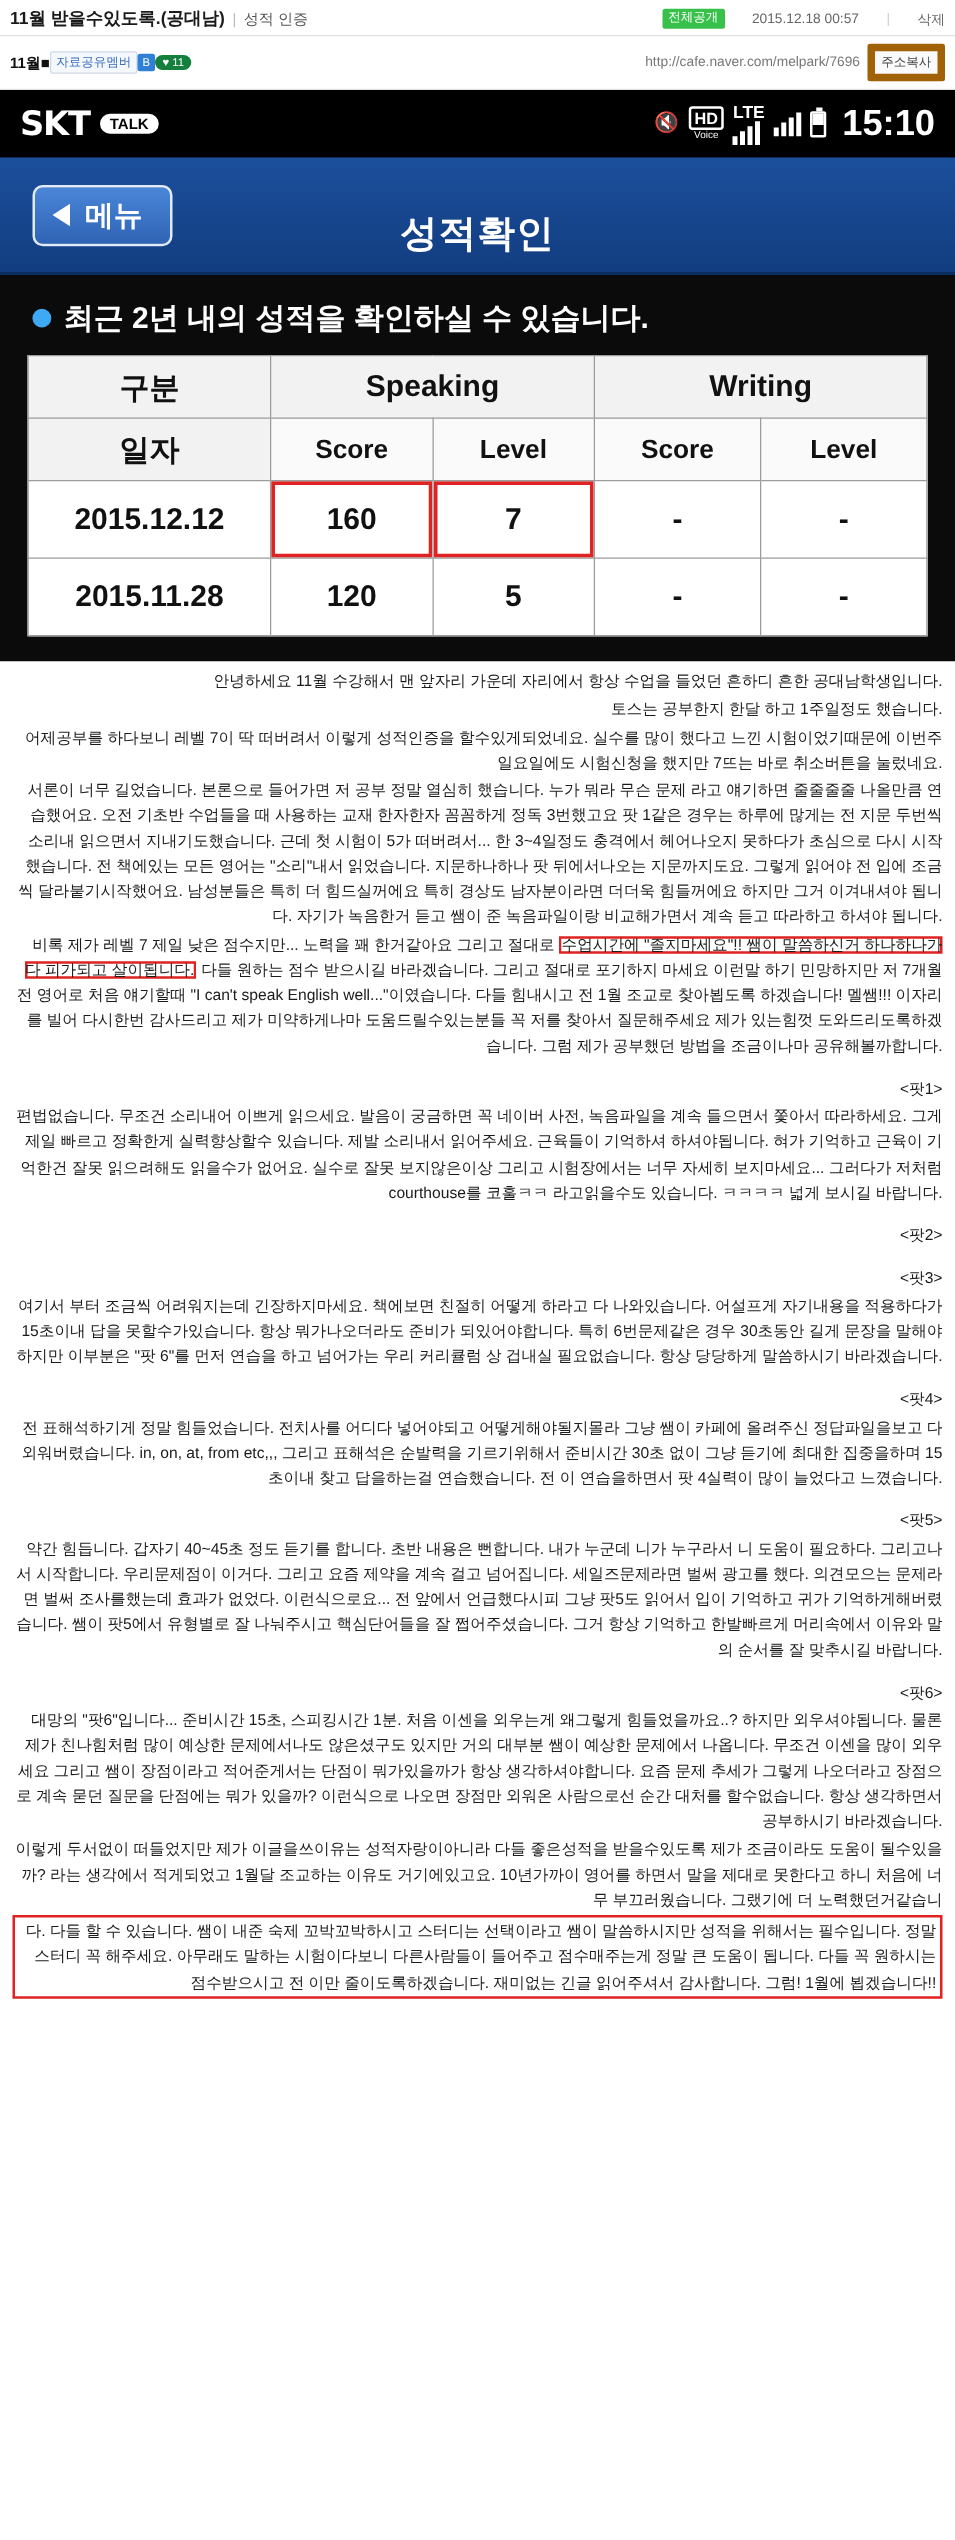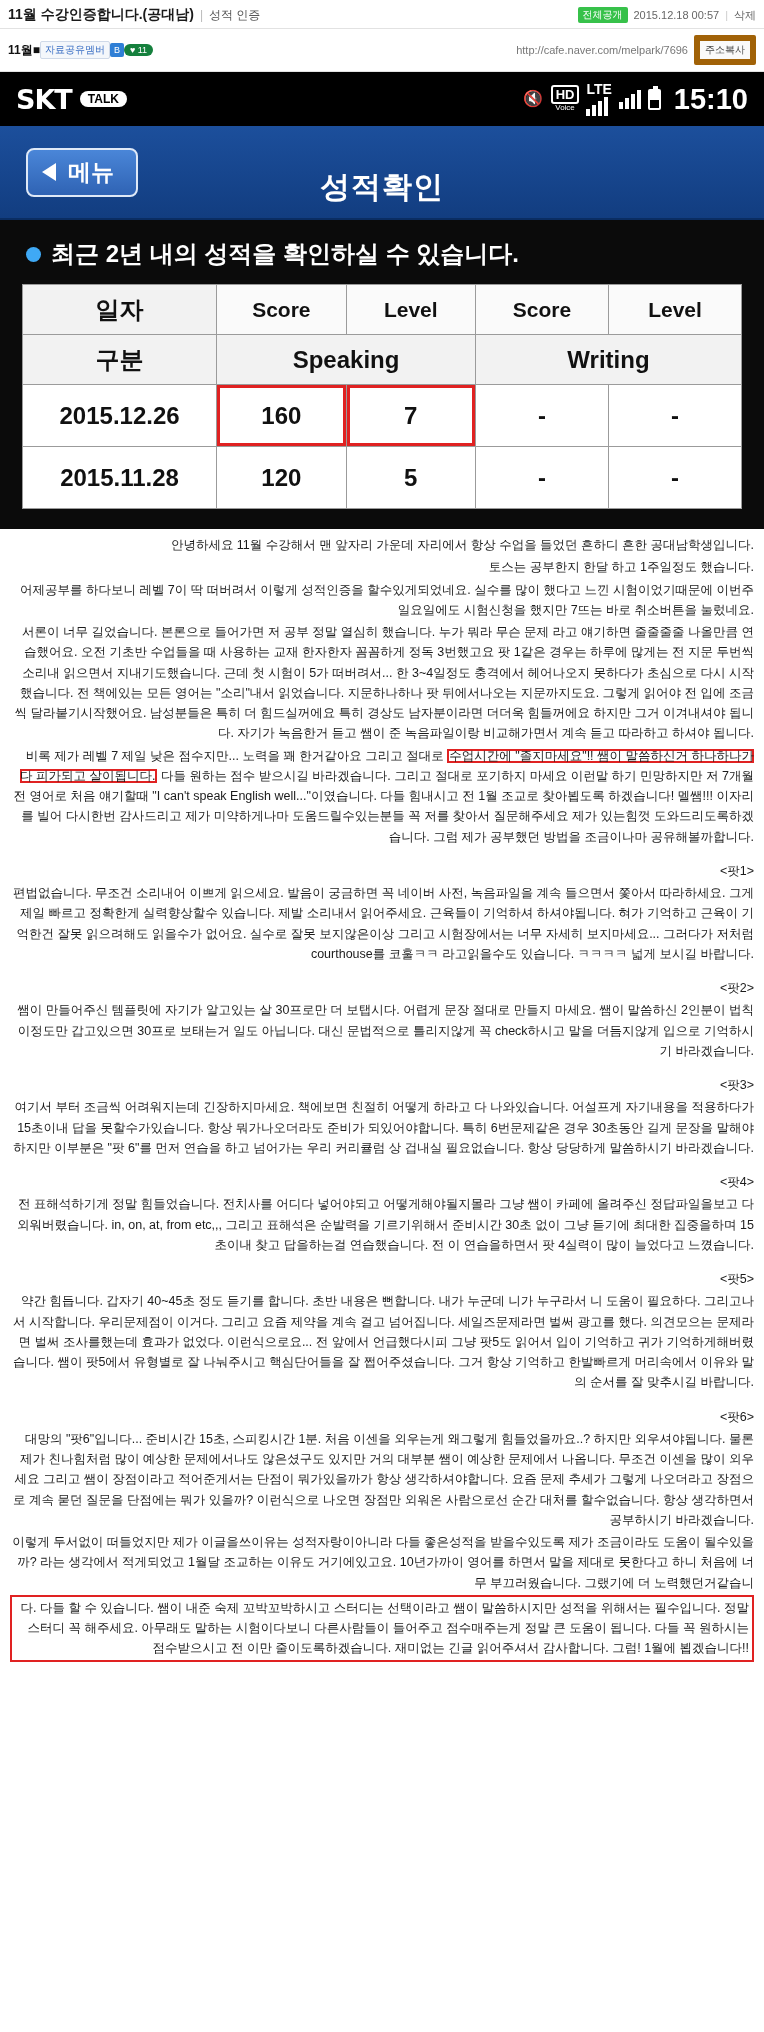--- a/index.html
+++ b/index.html
@@ -24,21 +24,21 @@
     font-weight: bold;
     color: #1a1a1a;
     white-space: nowrap;
   }
   .title-sep { color: #bbb; margin: 0 6px; font-size: 12px; font-weight: normal;}
   .board-name { font-size: 12px; color: #555; font-weight: normal; }
   .header-right {
     margin-left: auto;
     display: flex;
     align-items: center;
-    gap: 6px;
+    gap: 22px;
     font-size: 11px;
     color: #666;
     white-space: nowrap;
   }
   .badge-public {
     background: #37c14a;
     color: #fff;
     font-size: 10px;
     padding: 2px 5px;
     border-radius: 2px;
@@ -211,21 +211,21 @@
     padding: 1px 3px;
     display: block;
     margin: 2px 0;
   }
   .indent { padding-left: 6px; }
 </style>
 </head>
 <body>
 
 <div class="post-header">
-  <span class="post-title">11월 수강인증합니다.(공대남)</span>
+  <span class="post-title">11월 받을수있도록.(공대남)</span>
   <span class="title-sep">|</span>
   <span class="board-name">성적 인증</span>
   <div class="header-right">
     <span class="badge-public">전체공개</span>
     <span>2015.12.18  00:57</span>
     <span class="sep-bar">|</span>
     <span>삭제</span>
   </div>
 </div>
 
@@ -288,33 +288,33 @@
       <table class="grade">
         <colgroup>
           <col style="width:27%">
             <col style="width:18%">
             <col style="width:18%">
             <col style="width:18.5%">
             <col style="width:18.5%">
         </colgroup>
         <tbody>
             <tr>
+          <th class="hgrp corner-cell">구분</th>
+          <th class="hgrp" colspan="2">Speaking</th>
+          <th class="hgrp" colspan="2">Writing</th>
+        </tr>
+        <tr>
           <th class="hgrp corner-cell">일자</th>
           <th class="hsub">Score</th>
           <th class="hsub">Level</th>
           <th class="hsub">Score</th>
           <th class="hsub">Level</th>
         </tr>
         <tr>
-          <th class="hgrp corner-cell">구분</th>
-          <th class="hgrp" colspan="2">Speaking</th>
-          <th class="hgrp" colspan="2">Writing</th>
-        </tr>
-        <tr>
-          <td>2015.12.26</td>
+          <td>2015.12.12</td>
           <td class="hilite-box">160</td>
           <td class="hilite-box">7</td>
           <td>-</td>
           <td>-</td>
         </tr>
         <tr>
           <td>2015.11.28</td>
           <td>120</td>
           <td>5</td>
           <td>-</td>
@@ -334,21 +334,20 @@
     <p>
       <span>비록 제가 레벨 7 제일 낮은 점수지만... 노력을 꽤 한거같아요 그리고 절대로</span>
       <span class="mark-red">수업시간에 "졸지마세요"!! 쌤이 말씀하신거 하나하나가 다 피가되고 살이됩니다.</span>
       <span> 다들 원하는 점수 받으시길 바라겠습니다. 그리고 절대로 포기하지 마세요 이런말 하기 민망하지만 저 7개월전 영어로 처음 얘기할때 "I can't speak English well..."이였습니다. 다들 힘내시고 전 1월 조교로 찾아뵙도록 하겠습니다! 멜쌤!!! 이자리를 빌어 다시한번 감사드리고 제가 미약하게나마 도움드릴수있는분들 꼭 저를 찾아서 질문해주세요 제가 있는힘껏 도와드리도록하겠습니다. 그럼 제가 공부했던 방법을 조금이나마 공유해볼까합니다.</span>
     </p>
 
     <p class="sec-head">&lt;팟1&gt;</p>
     <p>편법없습니다. 무조건 소리내어 이쁘게 읽으세요. 발음이 궁금하면 꼭 네이버 사전, 녹음파일을 계속 들으면서 쫓아서 따라하세요. 그게 제일 빠르고 정확한게 실력향상할수 있습니다. 제발 소리내서 읽어주세요. 근육들이 기억하셔 하셔야됩니다. 혀가 기억하고 근육이 기억한건 잘못 읽으려해도 읽을수가 없어요. 실수로 잘못 보지않은이상 그리고 시험장에서는 너무 자세히 보지마세요... 그러다가 저처럼 courthouse를 코훌ㅋㅋ 라고읽을수도 있습니다. ㅋㅋㅋㅋ 넓게 보시길 바랍니다.</p>
 
     <p class="sec-head">&lt;팟2&gt;</p>
-    <p>쌤이 만들어주신 템플릿에 자기가 알고있는 살 30프로만 더 보탭시다. 어렵게 문장 절대로 만들지 마세요. 쌤이 말씀하신 2인분이 법칙 이정도만 갑고있으면 30프로 보태는거 일도 아닙니다. 대신 문법적으로 틀리지않게 꼭 check하시고 말을 더듬지않게 입으로 기억하시기 바라겠습니다.</p>
 
     <p class="sec-head">&lt;팟3&gt;</p>
     <p>여기서 부터 조금씩 어려워지는데 긴장하지마세요. 책에보면 친절히 어떻게 하라고 다 나와있습니다. 어설프게 자기내용을 적용하다가 15초이내 답을 못할수가있습니다. 항상 뭐가나오더라도 준비가 되있어야합니다. 특히 6번문제같은 경우 30초동안 길게 문장을 말해야하지만 이부분은 "팟 6"를 먼저 연습을 하고 넘어가는 우리 커리큘럼 상 겁내실 필요없습니다. 항상 당당하게 말씀하시기 바라겠습니다.</p>
 
     <p class="sec-head">&lt;팟4&gt;</p>
     <p>전 표해석하기게 정말 힘들었습니다. 전치사를 어디다 넣어야되고 어떻게해야될지몰라 그냥 쌤이 카페에 올려주신 정답파일을보고 다 외워버렸습니다. in, on, at, from etc,,, 그리고 표해석은 순발력을 기르기위해서 준비시간 30초 없이 그냥 듣기에 최대한 집중을하며 15초이내 찾고 답을하는걸 연습했습니다. 전 이 연습을하면서 팟 4실력이 많이 늘었다고 느꼈습니다.</p>
 
     <p class="sec-head indent">&lt;팟5&gt;</p>
     <p>약간 힘듭니다. 갑자기 40~45초 정도 듣기를 합니다. 초반 내용은 뻔합니다. 내가 누군데 니가 누구라서 니 도움이 필요하다. 그리고나서 시작합니다. 우리문제점이 이거다. 그리고 요즘 제약을 계속 걸고 넘어집니다. 세일즈문제라면 벌써 광고를 했다. 의견모으는 문제라면 벌써 조사를했는데 효과가 없었다. 이런식으로요... 전 앞에서 언급했다시피 그냥 팟5도 읽어서 입이 기억하고 귀가 기억하게해버렸습니다. 쌤이 팟5에서 유형별로 잘 나눠주시고 핵심단어들을 잘 쩝어주셨습니다. 그거 항상 기억하고 한발빠르게 머리속에서 이유와 말의 순서를 잘 맞추시길 바랍니다.</p>
 

